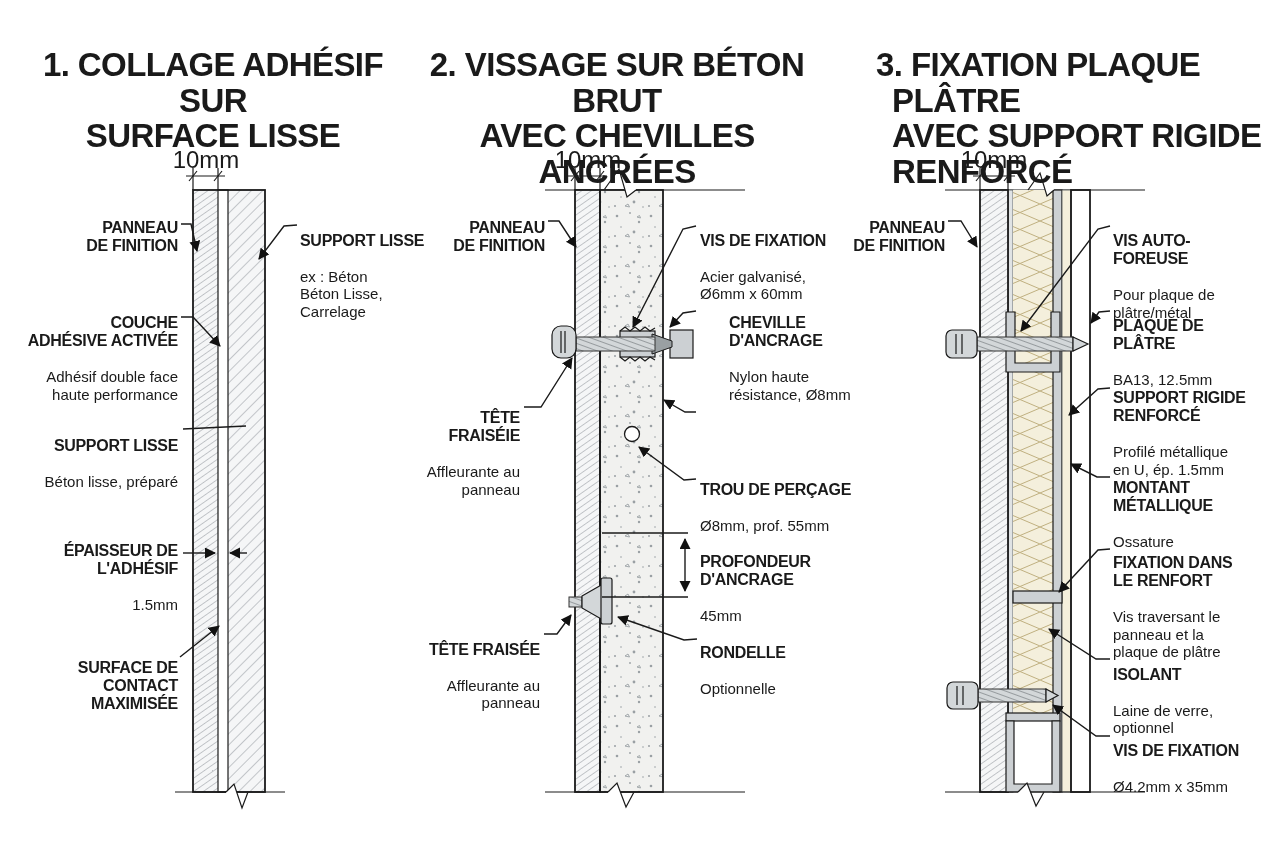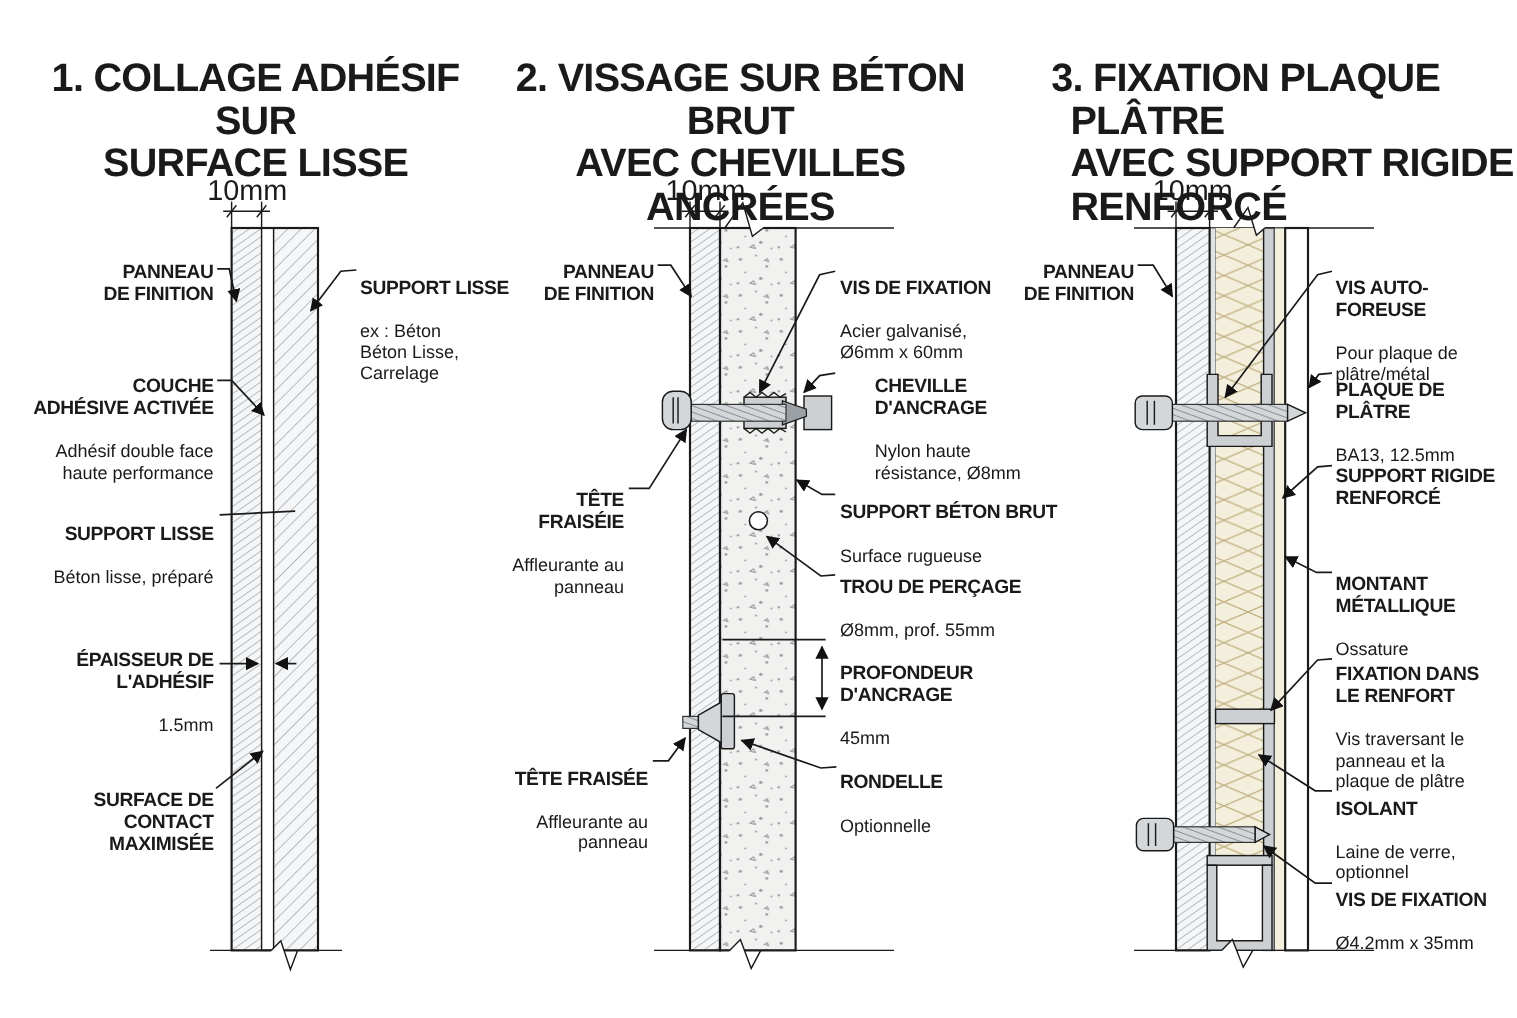--- a/index.html
+++ b/index.html
@@ -313,24 +313,20 @@
   <div class="b">VIS DE FIXATION</div>
   <div class="s">Acier galvanisé,
 Ø6mm x 60mm</div>
 </div>
 <div class="lbl right" id="p2r2">
   <div class="b">CHEVILLE
 D'ANCRAGE</div>
   <div class="s">Nylon haute
 résistance, Ø8mm</div>
 </div>
-<div class="lbl right" id="p2r3">
-  <div class="b">SUPPORT BÉTON BRUT</div>
-  <div class="s">Surface rugueuse</div>
-</div>
 <div class="lbl right" id="p2r4">
   <div class="b">TROU DE PERÇAGE</div>
   <div class="s">Ø8mm, prof. 55mm</div>
 </div>
 <div class="lbl right" id="p2r5">
   <div class="b">PROFONDEUR
 D'ANCRAGE</div>
   <div class="s">45mm</div>
 </div>
 <div class="lbl right" id="p2r6">
@@ -348,20 +344,22 @@
   <div class="s">Pour plaque de
 plâtre/métal</div>
 </div>
 <div class="lbl right" id="p3r2">
   <div class="b">PLAQUE DE PLÂTRE</div>
   <div class="s">BA13, 12.5mm</div>
 </div>
 <div class="lbl right" id="p3r3">
   <div class="b">SUPPORT RIGIDE
 RENFORCÉ</div>
+  <div class="s">Profilé métallique
+en U, ép. 1.5mm</div>
 </div>
 <div class="lbl right" id="p3r4">
   <div class="b">MONTANT
 MÉTALLIQUE</div>
   <div class="s">Ossature</div>
 </div>
 <div class="lbl right" id="p3r5">
   <div class="b">FIXATION DANS
 LE RENFORT</div>
   <div class="s">Vis traversant le

